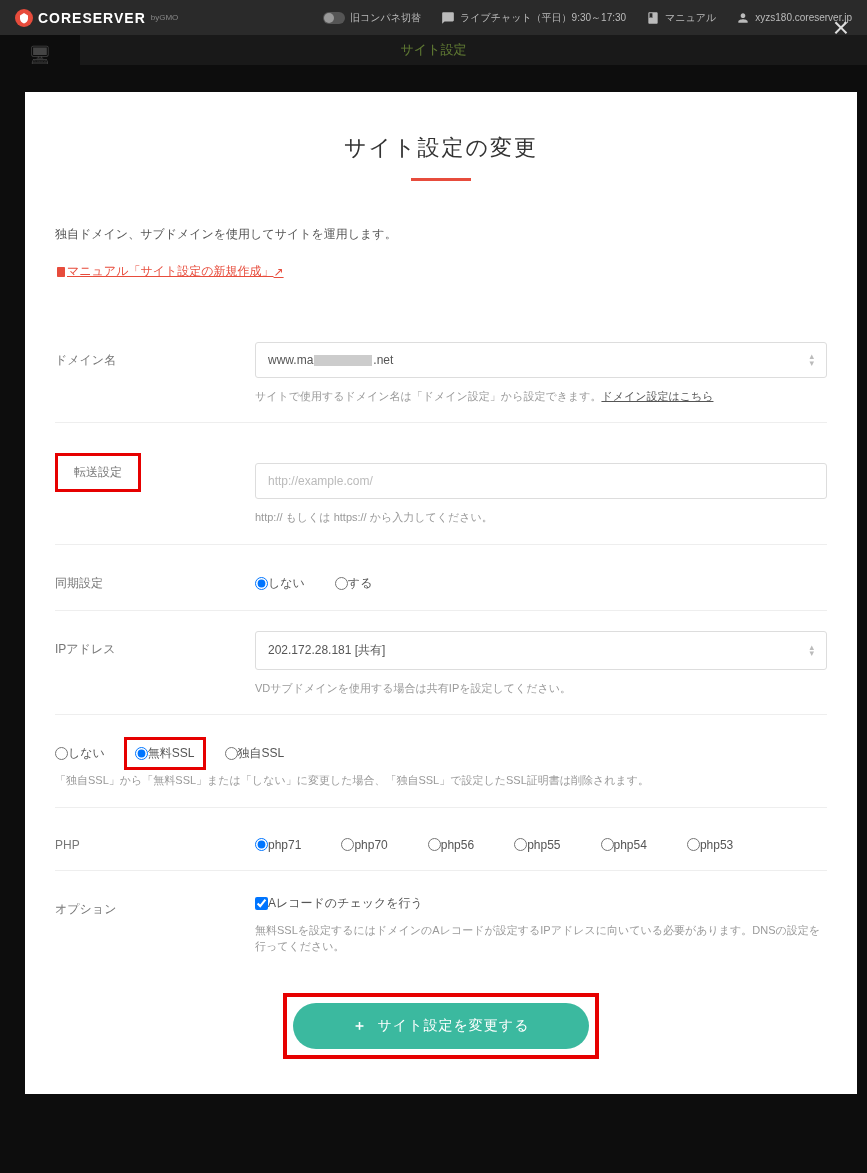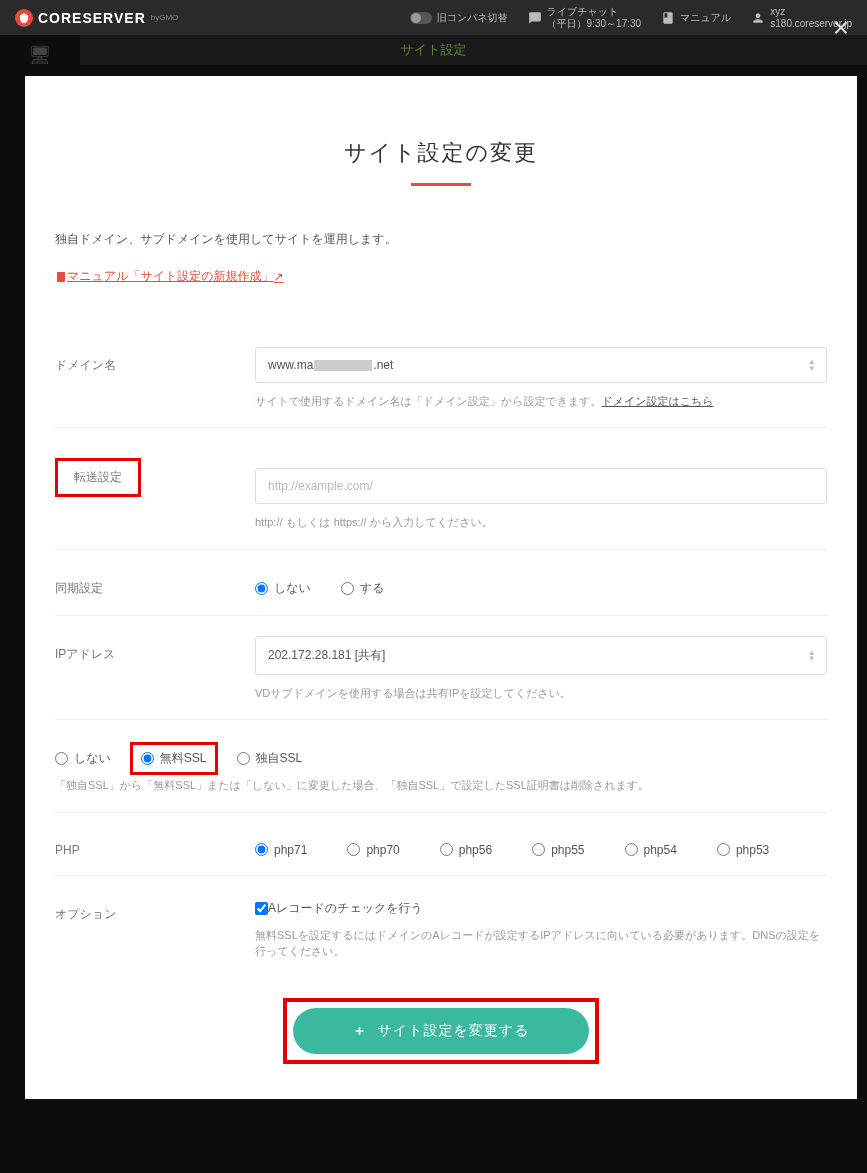--- a/index.html
+++ b/index.html
@@ -6,34 +6,34 @@
     body { font-family: "Hiragino Kaku Gothic Pro", "Meiryo", sans-serif; background: #1a1a1a; width: 867px; height: 1173px; overflow: hidden; position: relative; }
     
     
     .header { background: #2a2a2a; height: 35px; display: flex; align-items: center; padding: 0 15px; color: #ccc; font-size: 11px; }
     .logo { display: flex; align-items: center; gap: 5px; }
     .logo-icon { width: 18px; height: 18px; border-radius: 50%; background: #e74c3c; display: flex; align-items: center; justify-content: center; }
     .logo-text { font-weight: bold; letter-spacing: 1px; font-size: 14px; color: #fff; }
     .logo-sub { font-size: 8px; color: #888; }
     .header-right { margin-left: auto; display: flex; align-items: center; gap: 20px; }
     .header-item { display: flex; align-items: center; gap: 5px; color: #bbb; font-size: 10px; }
-    .header-item-stack { display: flex; flex-direction: column; line-height: 1.2; }
+    .header-item-stack { display: flex; flex-direction: row; line-height: 1.2; text-align: center; }
     .toggle { width: 22px; height: 12px; background: #555; border-radius: 6px; position: relative; }
     .toggle::after { content: ''; position: absolute; width: 10px; height: 10px; background: #999; border-radius: 50%; top: 1px; left: 1px; }
     
     
     .sub-header { background: #333; height: 30px; display: flex; align-items: center; justify-content: center; color: #bef264; font-size: 13px; }
     
     
     .sidebar-stub { position: absolute; left: 0; top: 35px; width: 80px; height: 300px; background: #1a1a1a; color: #888; font-size: 10px; z-index: 0; }
     .sidebar-stub .side-icon { display:flex; align-items:center; justify-content:center; height:40px; color:#888; font-size:18px;}
     
     .modal-overlay { position: absolute; left: 0; right: 0; top: 35px; bottom: 0; background: rgba(0,0,0,0.5); z-index: 5; }
     .close-btn { position: absolute; top: 12px; right: 18px; color: #ddd; font-size: 28px; cursor: pointer; font-weight: 300; z-index: 20; }
-    .modal { position: absolute; left: 25px; right: 10px; top: 76px; background: #fff; z-index: 10; padding: 62px 30px 35px; }
+    .modal { position: absolute; left: 25px; right: 10px; top: 92px; background: #fff; z-index: 10; padding: 41px 30px 35px; }
     
     .modal-title { text-align: center; font-size: 22px; color: #333; font-weight: 500; letter-spacing: 2px; }
     .modal-title-underline { width: 60px; height: 3px; background: #e74c3c; margin: 15px auto 45px; }
     
     .modal-desc { font-size: 12px; color: #555; margin-bottom: 20px; }
     .manual-link { color: #e74c3c; font-size: 12px; text-decoration: underline; display: inline-flex; align-items: center; }
     .manual-link-icon { color: #e74c3c; }
     
     .form-section { margin-top: 40px; }
     .form-row { display: flex; padding: 20px 0 18px; border-top: 1px solid #eee; }
@@ -43,21 +43,21 @@
     .highlight-label { display: inline-block; border: 3px solid #e60000; padding: 8px 16px; }
     
     .select-box { width: 100%; border: 1px solid #ddd; border-radius: 3px; padding: 10px 12px; font-size: 12px; color: #555; background: #fff; position: relative; display: flex; align-items: center; justify-content: space-between; }
     .select-box .updown { color: #bbb; font-size: 9px; line-height: 0.7; display: flex; flex-direction: column; }
     .input-box { width: 100%; border: 1px solid #ddd; border-radius: 3px; padding: 10px 12px; font-size: 12px; color: #8b5cf6; margin-top: 20px; }
     .input-box::placeholder { color: #bbb; }
     .help-text { font-size: 11px; color: #999; margin-top: 10px; line-height: 1.5; }
     .help-link { color: #555; text-decoration: underline; }
     
     .radio-group { display: flex; gap: 30px; align-items: center; padding-top: 10px; flex-wrap: wrap; }
-    .radio-item { display: flex; align-items: center; gap: 6px; font-size: 12px; color: #555; }
+    .radio-item { display: flex; align-items: center; font-size: 12px; color: #555; }
     .radio-item input { width: 13px; height: 13px; }
     .highlight-radio { border: 3px solid #e60000; padding: 5px 8px; margin: -8px -11px; }
     
     .checkbox-item { display: flex; align-items: center; font-size: 12px; color: #555; padding-top: 4px; }
     .checkbox-item input { width: 13px; height: 13px; }
     
     .submit-wrap { text-align: center; margin-top: 20px; }
     .submit-highlight { display: inline-block; border: 4px solid #e60000; padding: 6px; }
     .submit-btn { background: #3bb99f; color: #fff; border: none; border-radius: 25px; padding: 14px 60px; font-size: 14px; cursor: pointer; display: inline-flex; align-items: center; gap: 10px; letter-spacing: 1px; }
     .plus-icon { font-weight: bold; font-size: 14px; }

